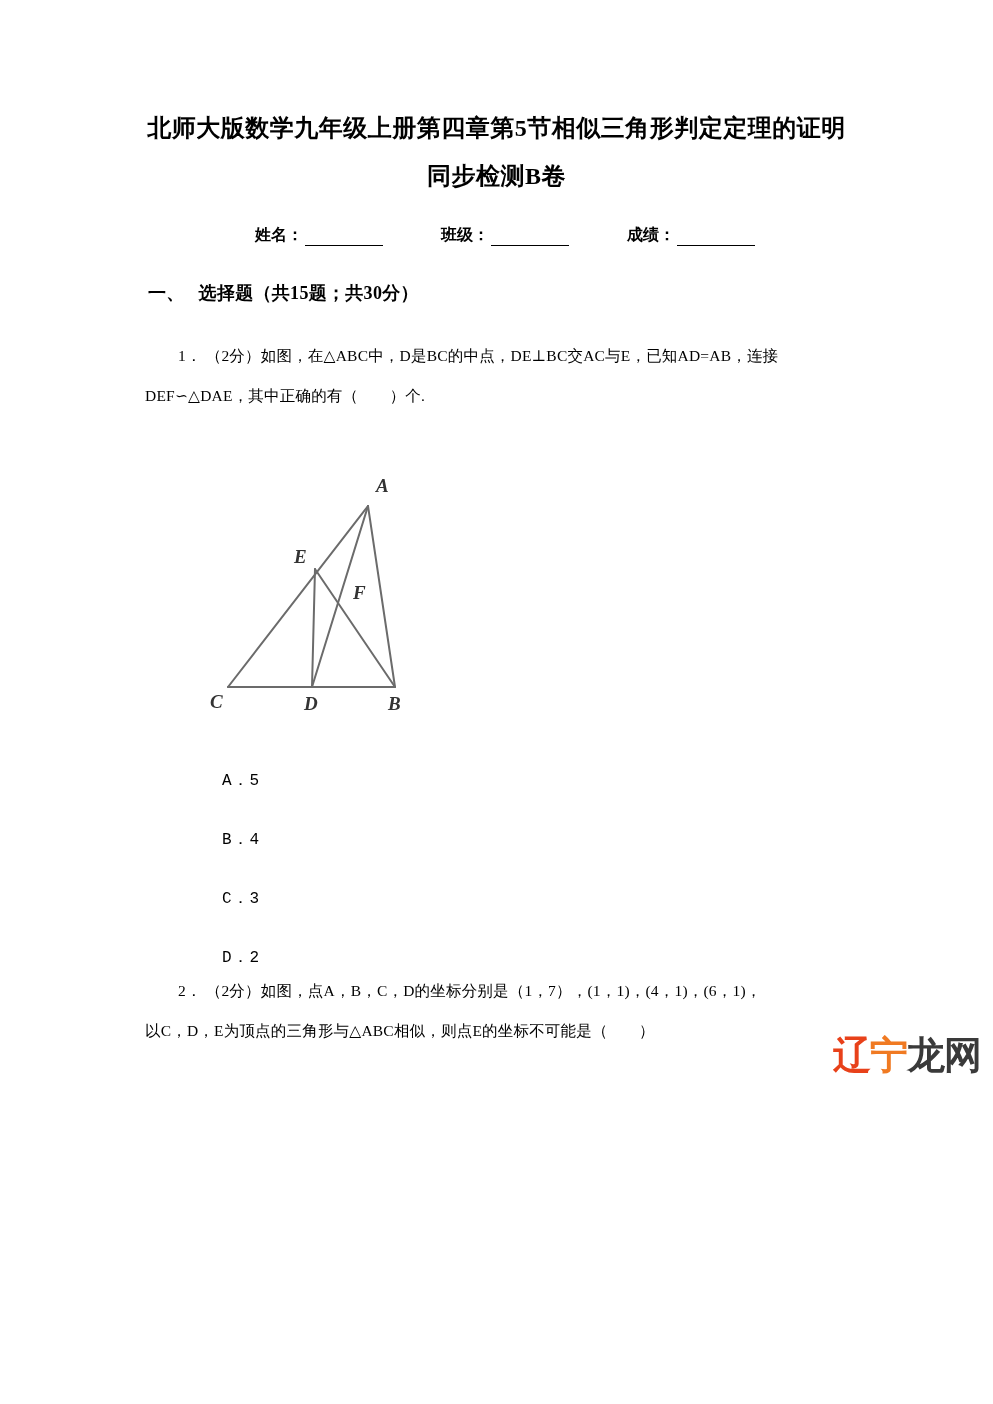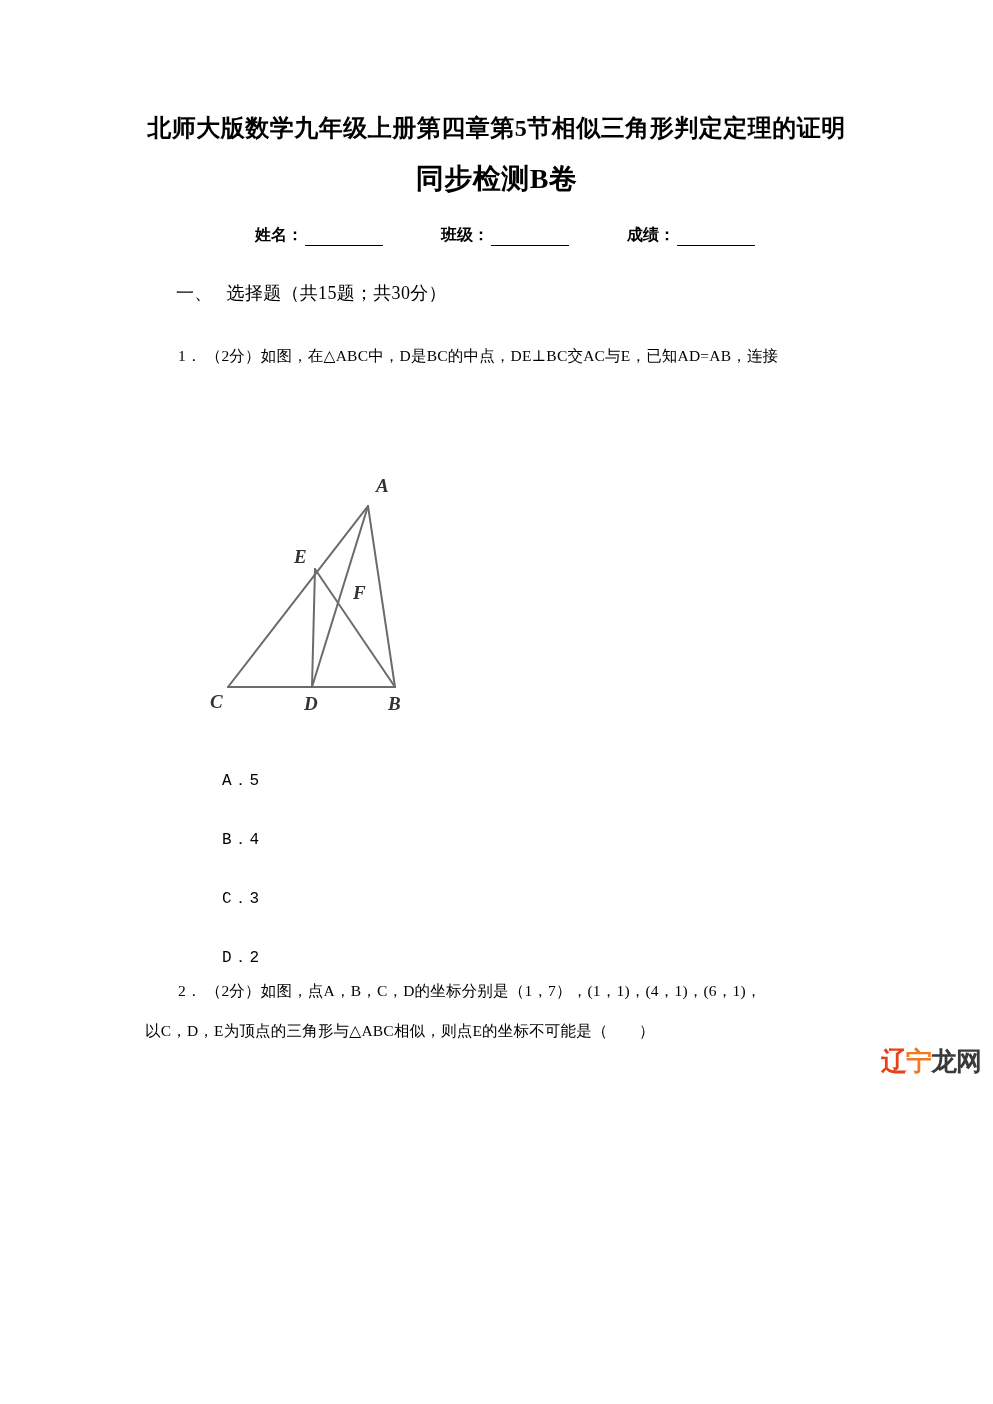--- a/index.html
+++ b/index.html
@@ -31,21 +31,21 @@
     font-weight: bold;
     letter-spacing: 0.5px;
     line-height: 1.35;
   }
   .doc-subtitle {
     position: absolute;
     left: 0;
     right: 0;
     top: 160px;
     text-align: center;
-    font-size: 28px;
+    font-size: 24px;
     font-weight: bold;
     letter-spacing: 0.5px;
   }
 
   
   .fields {
     position: absolute;
     left: 255px;
     top: 225px;
     width: 500px;
@@ -67,23 +67,22 @@
     height: 14px;
     margin-left: 2px;
   }
 
   
   .section-head {
     position: absolute;
     left: 148px;
     top: 281px;
     font-size: 18px;
-    font-weight: normal;
+    font-weight: bold;
     letter-spacing: 0.3px;
-    margin-left: 28px;
   }
   .section-head .sec-num { margin-right: 14px; }
 
   
   .q-block {
     position: absolute;
     font-size: 15.5px;
     line-height: 40px;
     letter-spacing: 0.2px;
   }
@@ -129,21 +128,21 @@
     font-weight: bold;
     letter-spacing: 1px;
   }
 
   
   .watermark {
     position: absolute;
     right: 12px;
     bottom: 18px;
     font-family: "DejaVu Sans", sans-serif;
-    font-size: 26px;
+    font-size: 38px;
     font-weight: bold;
     letter-spacing: -1px;
     line-height: 1;
     white-space: nowrap;
   }
   .wm-a {
     color: #e8411a;
     -webkit-text-stroke: 2px #ffffff;
     paint-order: stroke fill;
     text-shadow:
@@ -185,20 +184,21 @@
       <span class="field-blank"></span>
     </span>
   </div>
 
   <div class="section-head">
     <span class="sec-num">一、</span><span>选择题（共15题；共30分）</span>
   </div>
 
   <div class="q-block" id="question-1">
     <span class="q-line q-line-indent">1． （2分）如图，在△ABC中，D是BC的中点，DE⊥BC交AC与E，已知AD=AB，连接</span>
+    <span class="q-line">DEF∽△DAE，其中正确的有（　　）个.</span>
   </div>
 
   <div class="figure">
     <svg width="260" height="258" viewBox="0 0 260 258">
       <g stroke="#6b6b6b" stroke-width="2" fill="none" stroke-linecap="round">
 
         <line x1="32" y1="221" x2="172" y2="40"></line>
 
         <line x1="32" y1="221" x2="199" y2="221"></line>
 

